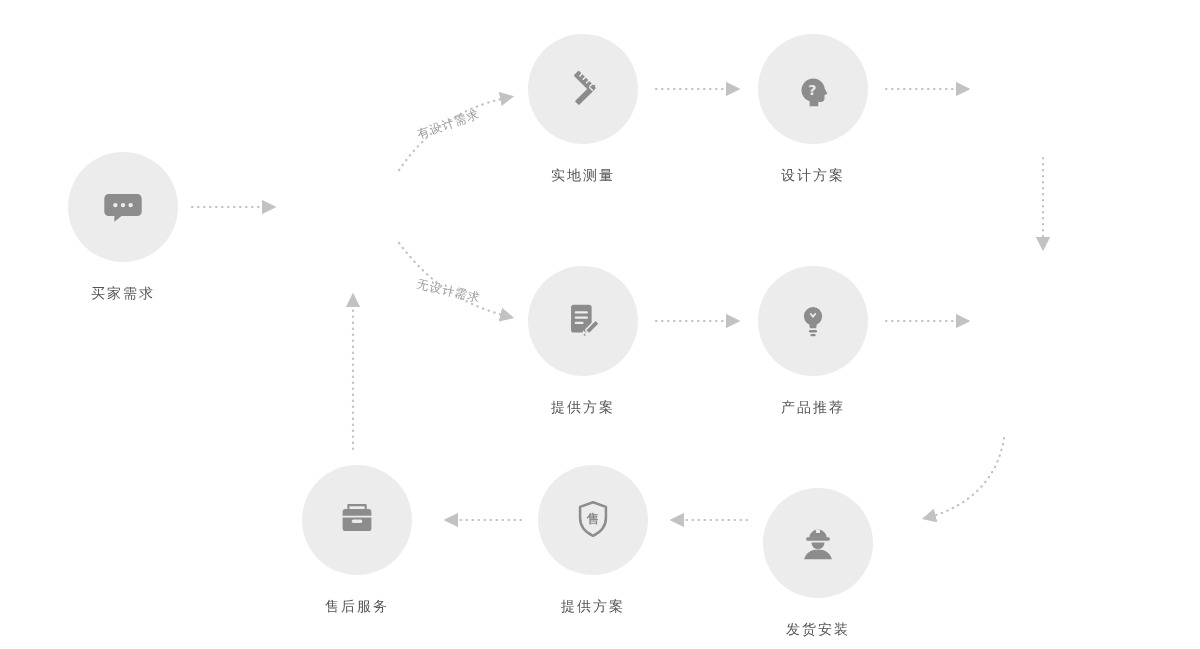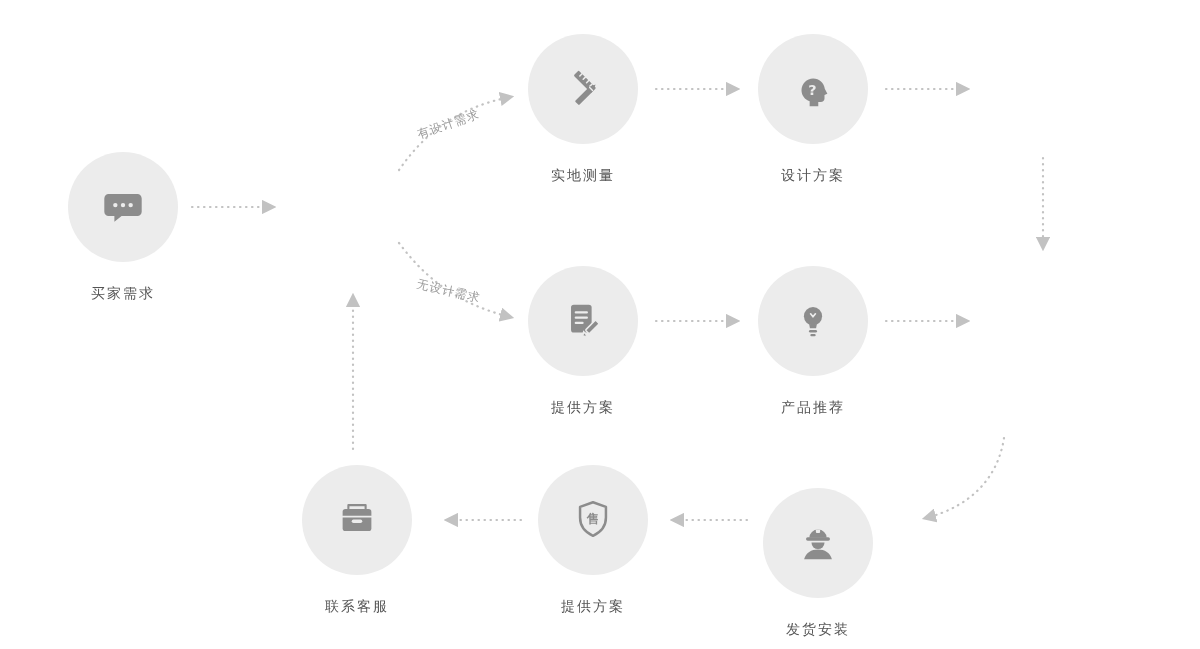--- a/index.html
+++ b/index.html
@@ -152,16 +152,16 @@
 
   <div class="node" style="left:302px;top:465px">
     <div class="circle">
       <svg width="46" height="46" viewBox="0 0 48 48">
         <path class="ic-stroke" stroke-width="2.2" d="M15 12v-3.5h18V12"></path>
         <rect class="ic-fill" x="9" y="12.5" width="30" height="23" rx="3"></rect>
         <path class="ic-bg-stroke" stroke-width="2" d="M9 20.5h30"></path>
         <rect class="ic-bg" x="18.5" y="23.5" width="11" height="3.6" rx="1.8"></rect>
       </svg>
     </div>
-    <div class="label">联系客服</div>
+    <div class="label">售后服务</div>
   </div>
 
 </div>
 
 </body></html>

